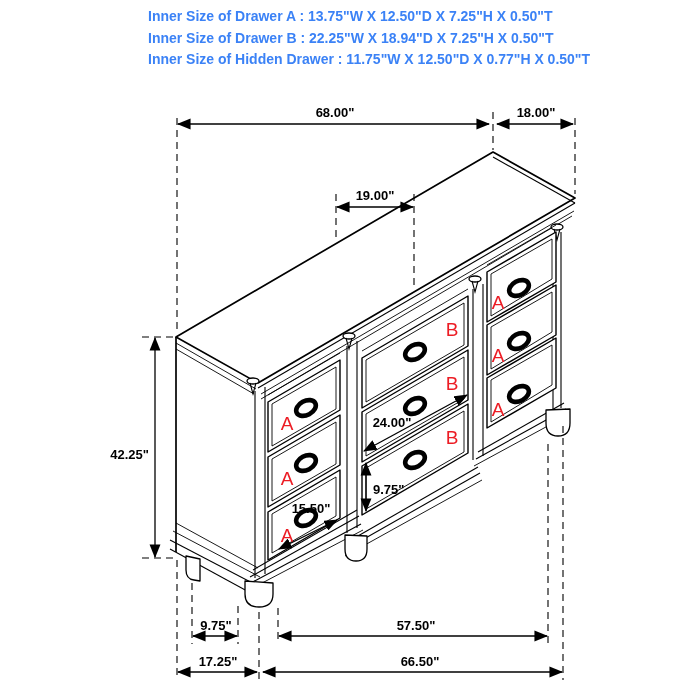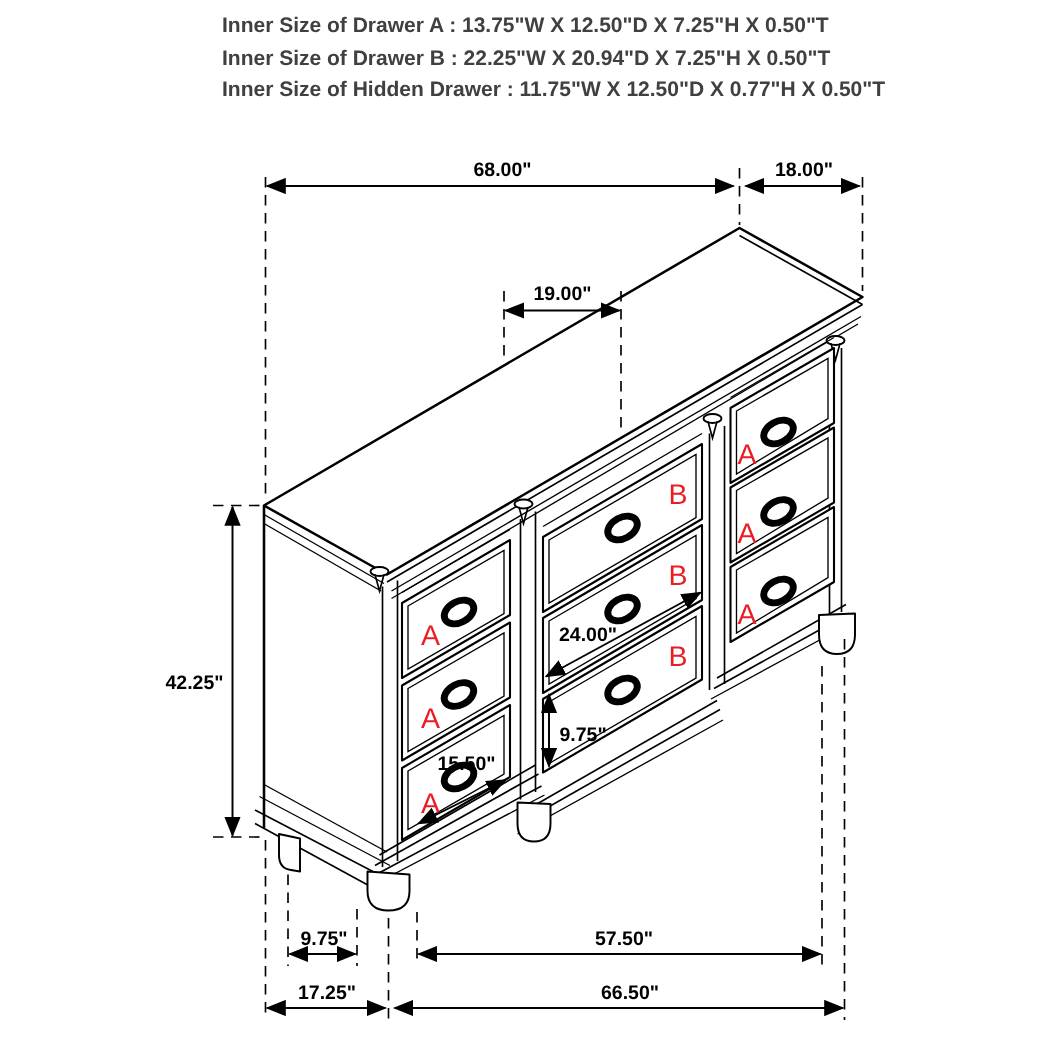--- a/index.html
+++ b/index.html
@@ -1,40 +1,40 @@
 <!DOCTYPE html>
 <html><head>
 <meta charset="utf-8">
 <style>
   html,body{margin:0;padding:0;background:#fff;}
   #stage{position:relative;width:700px;height:700px;background:#ffffff;overflow:hidden;
          font-family:"Liberation Sans",sans-serif;}
   #spec-header{position:absolute;left:148px;top:6px;font-size:14px;font-weight:bold;
-               color:#404040;line-height:21.5px;white-space:nowrap;}
+               color:#3b82f6;line-height:21.5px;white-space:nowrap;}
   svg{position:absolute;left:0;top:0;}
   .outline{fill:none;stroke:#000;stroke-width:1.7;stroke-linejoin:round;}
   .edge{fill:none;stroke:#000;stroke-width:1.1;}
   .thin{fill:none;stroke:#000;stroke-width:0.9;}
   .drawer{fill:#fff;stroke:#000;stroke-width:1.4;stroke-linejoin:round;}
   .inner{fill:none;stroke:#000;stroke-width:0.9;}
   .foot{fill:#fff;stroke:#000;stroke-width:1.3;stroke-linejoin:round;}
   .handle{fill:none;stroke:#000;stroke-width:4.6;}
   .dimline{fill:none;stroke:#000;stroke-width:1.3;}
   .ext{fill:none;stroke:#000;stroke-width:1.1;stroke-dasharray:7 5;}
   .dim-label{font:bold 13px "Liberation Sans",sans-serif;fill:#000;}
   .drawer-letter{font:19px "Liberation Sans",sans-serif;fill:#ec1c24;}
 </style>
 </head>
 <body>
 
 <div id="stage">
 
   <div id="spec-header">
     <div>Inner Size of Drawer A : 13.75"W X 12.50"D X 7.25"H X 0.50"T</div>
-    <div>Inner Size of Drawer B : 22.25"W X 20.94"D X 7.25"H X 0.50"T</div>
+    <div>Inner Size of Drawer B : 22.25"W X 18.94"D X 7.25"H X 0.50"T</div>
     <div>Inner Size of Hidden Drawer : 11.75"W X 12.50"D X 0.77"H X 0.50"T</div>
   </div>
 
   <svg width="700" height="700" viewBox="0 0 700 700">
     <defs>
       <marker id="arr" viewBox="0 0 10 8" refX="9.2" refY="4" markerWidth="10.5" markerHeight="8.5" orient="auto-start-reverse">
           <path d="M0,0 L10,4 L0,8 Z" fill="#000"></path>
         </marker>
     </defs>
 

